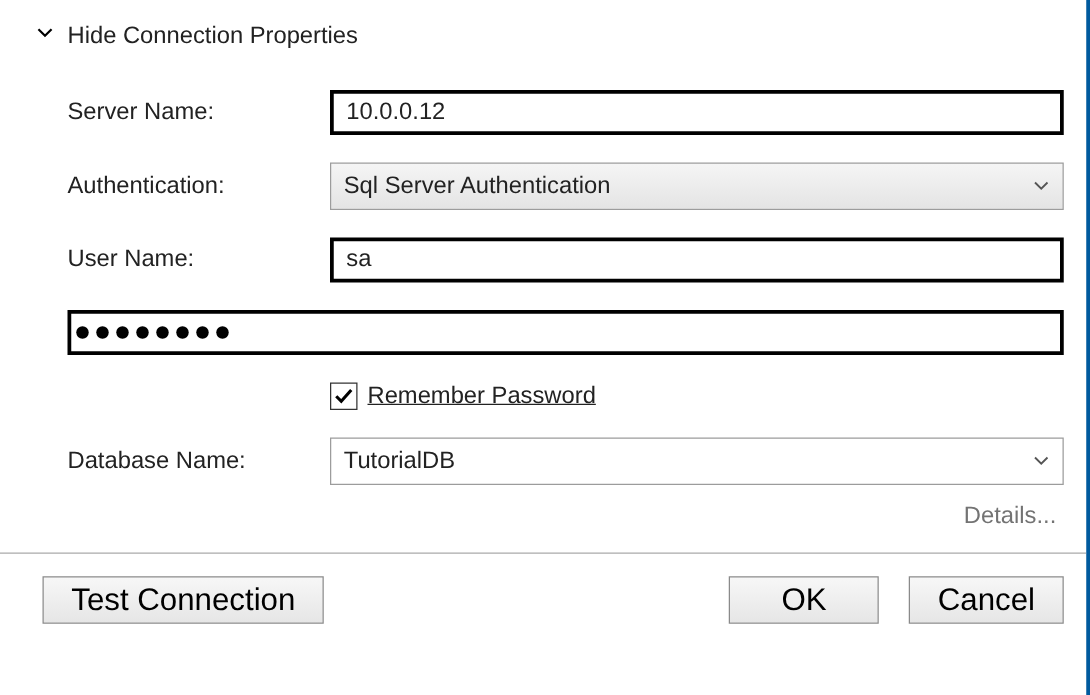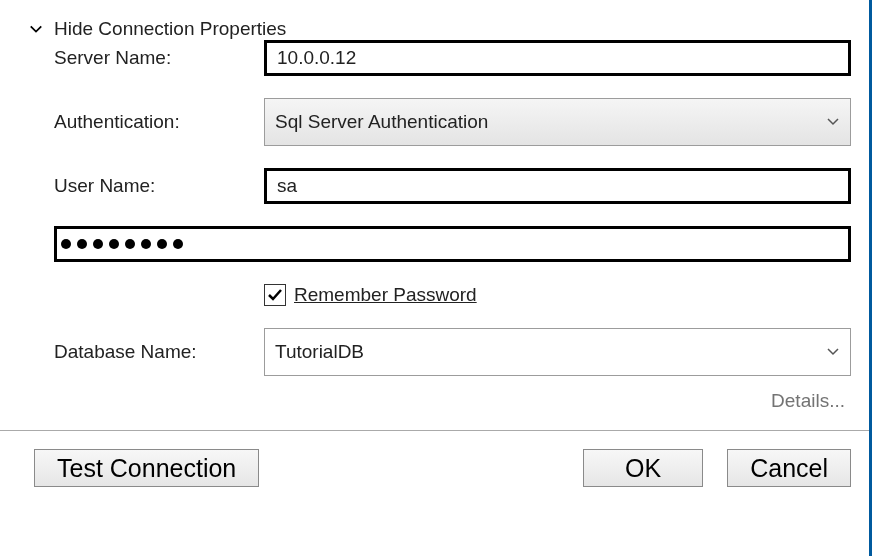--- a/index.html
+++ b/index.html
@@ -11,22 +11,22 @@
       width: 872px;
       height: 556px;
       position: relative;
       border-right: 3px solid #005a9e;
     }
     .container {
       padding: 18px 18px 0 28px;
     }
     .header {
       display: flex;
-      align-items: center;
       gap: 10px;
+      margin-bottom: 32px;
       cursor: pointer;
     }
     .chevron {
       width: 16px;
       height: 16px;
       display: inline-flex;
       align-items: center;
       justify-content: center;
     }
     .chevron svg { width: 14px; height: 14px; }
@@ -48,21 +48,21 @@
       border: 3px solid #000000;
       background: #fff;
       padding: 0 10px;
       font-size: 19px;
       font-family: inherit;
       color: #222;
       outline: none;
     }
     .combo {
       flex: 1;
-      height: 48px;
+      height: 38px;
       border: 1px solid #9c9c9c;
       display: flex;
       align-items: center;
       padding: 0 10px;
       position: relative;
       cursor: pointer;
     }
     .combo.filled {
       background: linear-gradient(#f5f5f5, #e4e4e4);
     }

